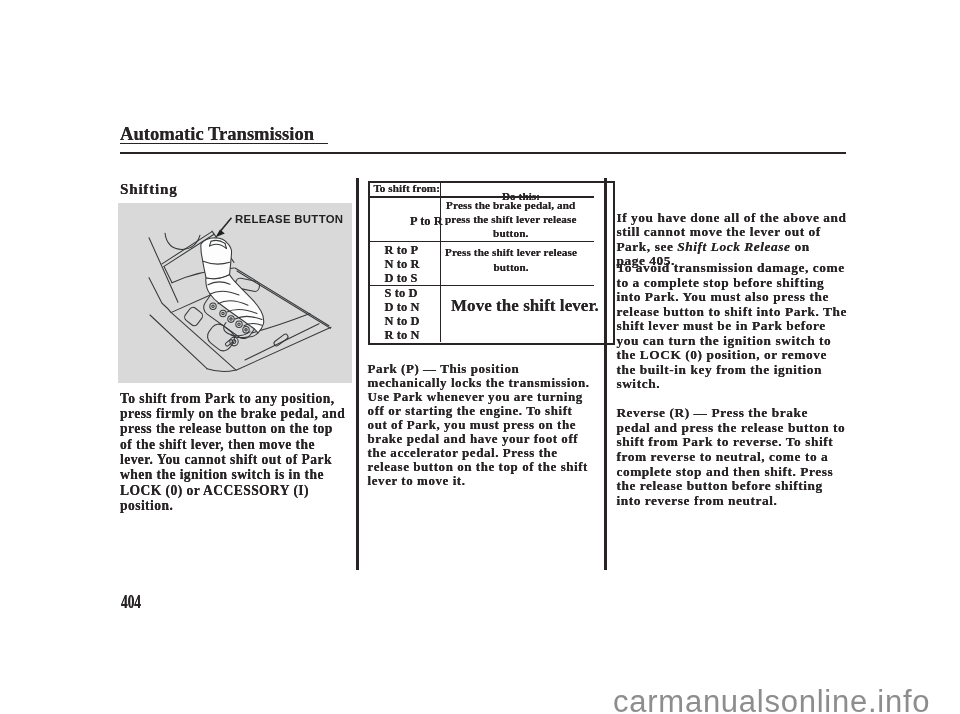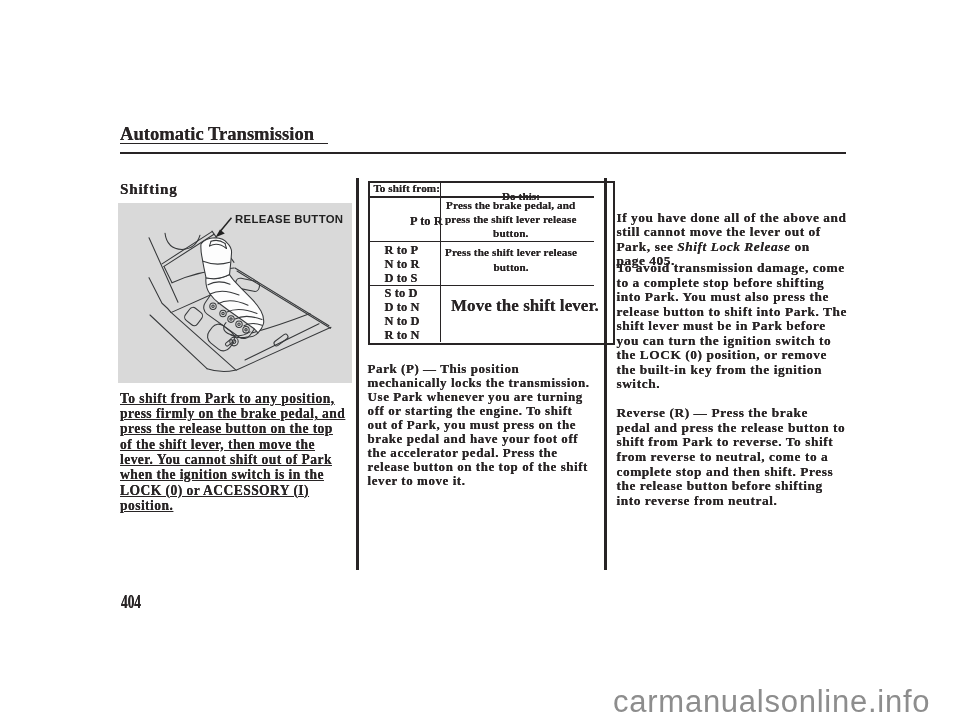--- a/index.html
+++ b/index.html
@@ -101,21 +101,21 @@
     <path d="M85,57 Q98,62 111.8,58"></path>
   </g>
 
   <path d="M113.5,14.5 L101.5,28.5" stroke="#222" stroke-width="1.5" fill="none"></path>
   <path d="M97.5,33.5 L102,25.8 L106.8,29.8 Z" fill="#222"></path>
 
   <text x="117" y="19.6" font-family="Liberation Sans, sans-serif" font-weight="bold" font-size="11.4px" letter-spacing="0.3" fill="#222">RELEASE BUTTON</text>
 </svg>
 </div>
 
-<div class="abs ser body13" id="leftpara" style="left:120px;top:390.6px;text-decoration:underline;">To shift from Park to any position,<br>press firmly on the brake pedal, and<br>press the release button on the top<br>of the shift lever, then move the<br>lever. You cannot shift out of Park<br>when the ignition switch is in the<br>LOCK (0) or ACCESSORY (I)<br>position.</div>
+<div class="abs ser body13" id="leftpara" style="left:120px;top:390.6px;">To shift from Park to any position,<br>press firmly on the brake pedal, and<br>press the release button on the top<br>of the shift lever, then move the<br>lever. You cannot shift out of Park<br>when the ignition switch is in the<br>LOCK (0) or ACCESSORY (I)<br>position.</div>
 
 <div class="abs" style="left:355.7px;top:178px;width:2.9px;height:392px;background:#282425;"></div>
 
 <div class="abs" style="left:603.7px;top:178px;width:2.9px;height:392px;background:#282425;"></div>
 
 <div class="abs" id="table" style="left:368px;top:181.3px;width:247px;height:163.5px;border:2.4px solid #282425;box-sizing:border-box;">
 
   <div class="abs" style="left:70px;top:0;width:1.4px;height:158.7px;background:#282425;"></div>
 
   <div class="abs" style="left:0;top:12.9px;width:224.2px;height:1.4px;background:#282425;"></div>

